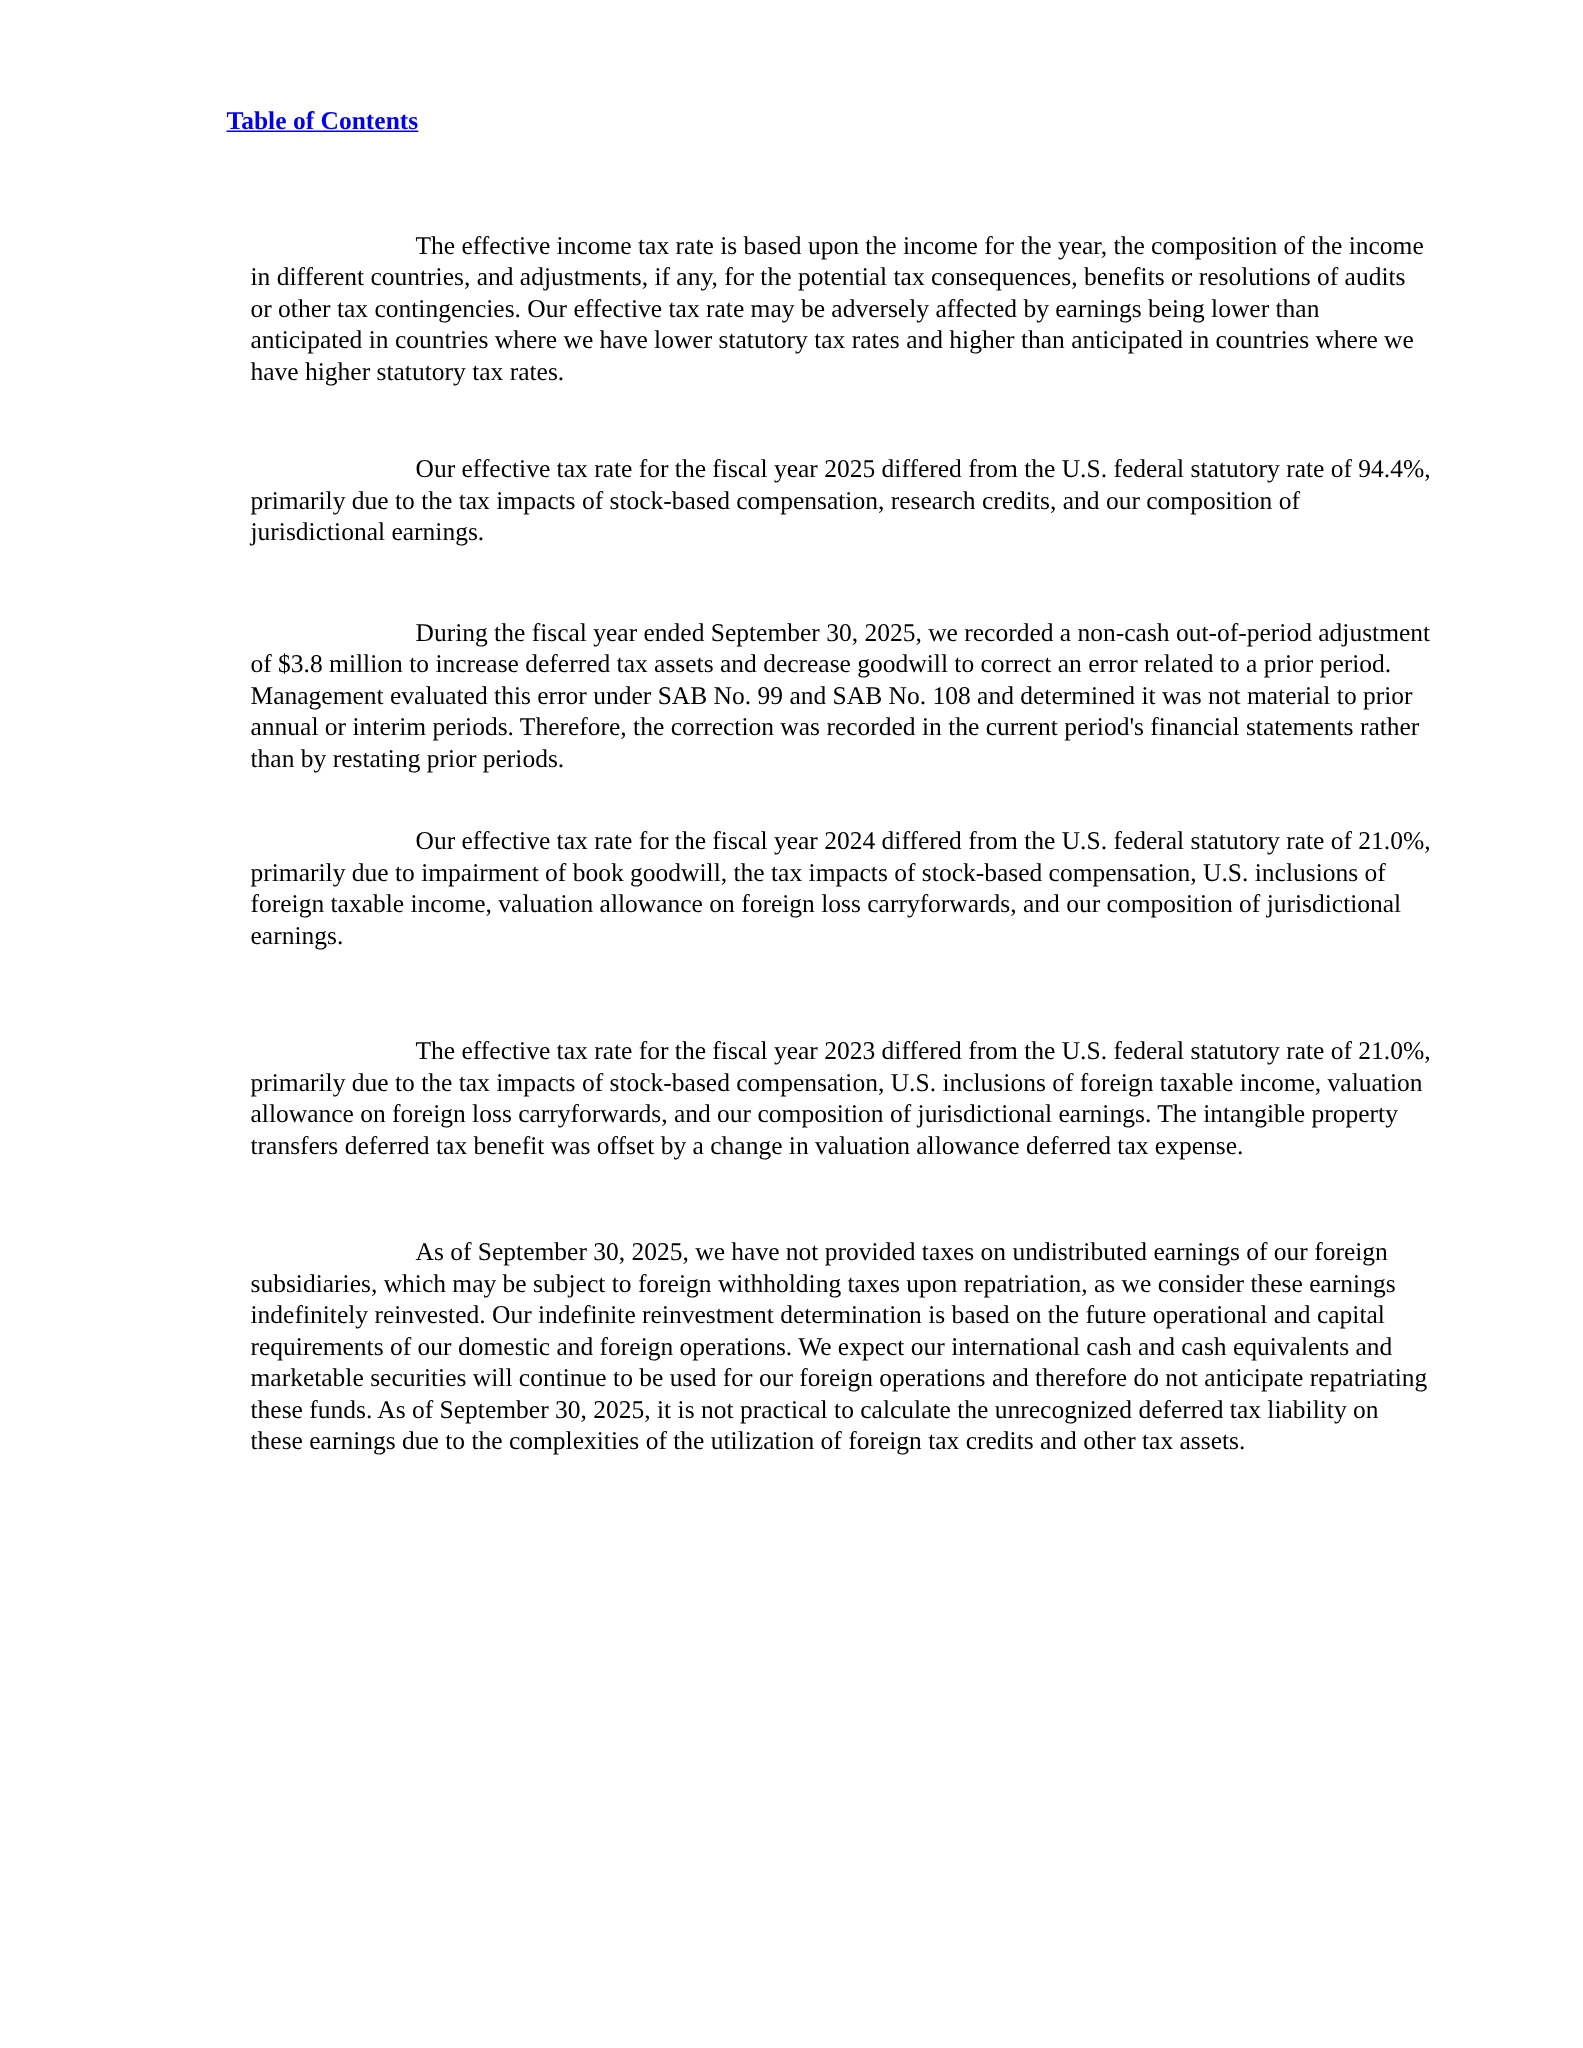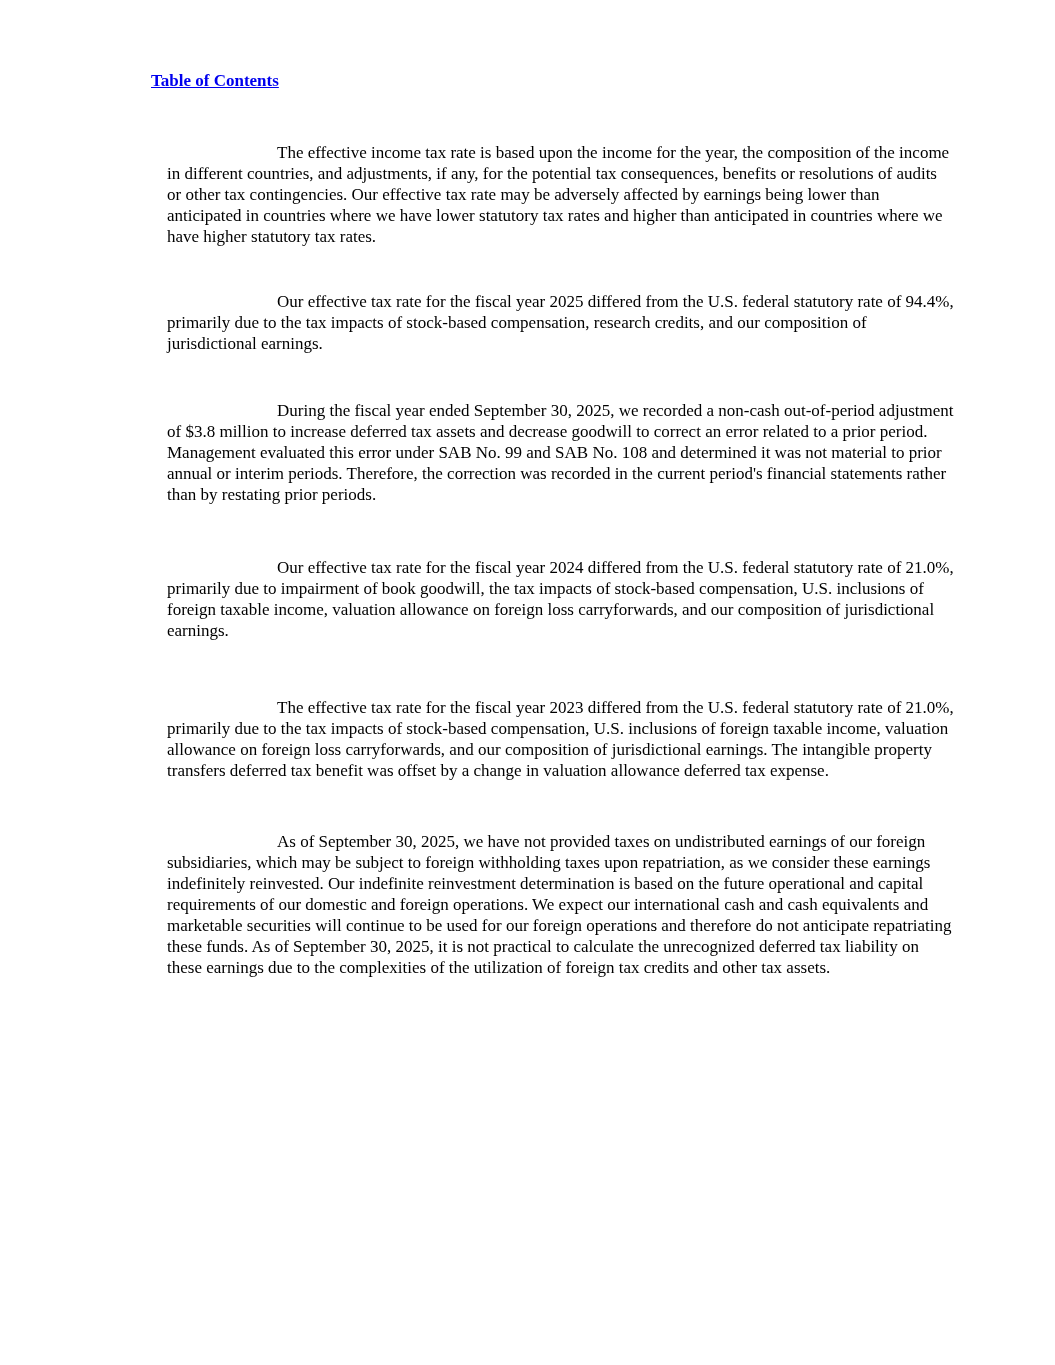--- a/index.html
+++ b/index.html
@@ -21,33 +21,33 @@
     top: 20px;
     font-size: 17px;
     font-weight: bold;
     color: #0000ee;
     text-decoration: underline;
     cursor: pointer;
   }
   .content {
     position: absolute;
     left: 99px;
-    top: 74px;
+    top: 85px;
     width: 856px;
     font-size: 17px;
     line-height: 21px;
     text-align: left;
     color: #000000;
   }
   .content p {
     text-indent: 110px;
   }
   .p1 { margin-bottom: 10px; }
   .p2 { margin-bottom: 12px; }
-  .p3 { margin-bottom: 18px; }
+  .p3 { }
   .p4 { margin-bottom: 22px; }
   .p5 { margin-bottom: 16px; }
   .p6 { margin-bottom: 0; }
   .page-number {
     position: absolute;
     left: 0;
     top: 1320px;
     width: 100%;
     text-align: center;
     font-size: 17px;

